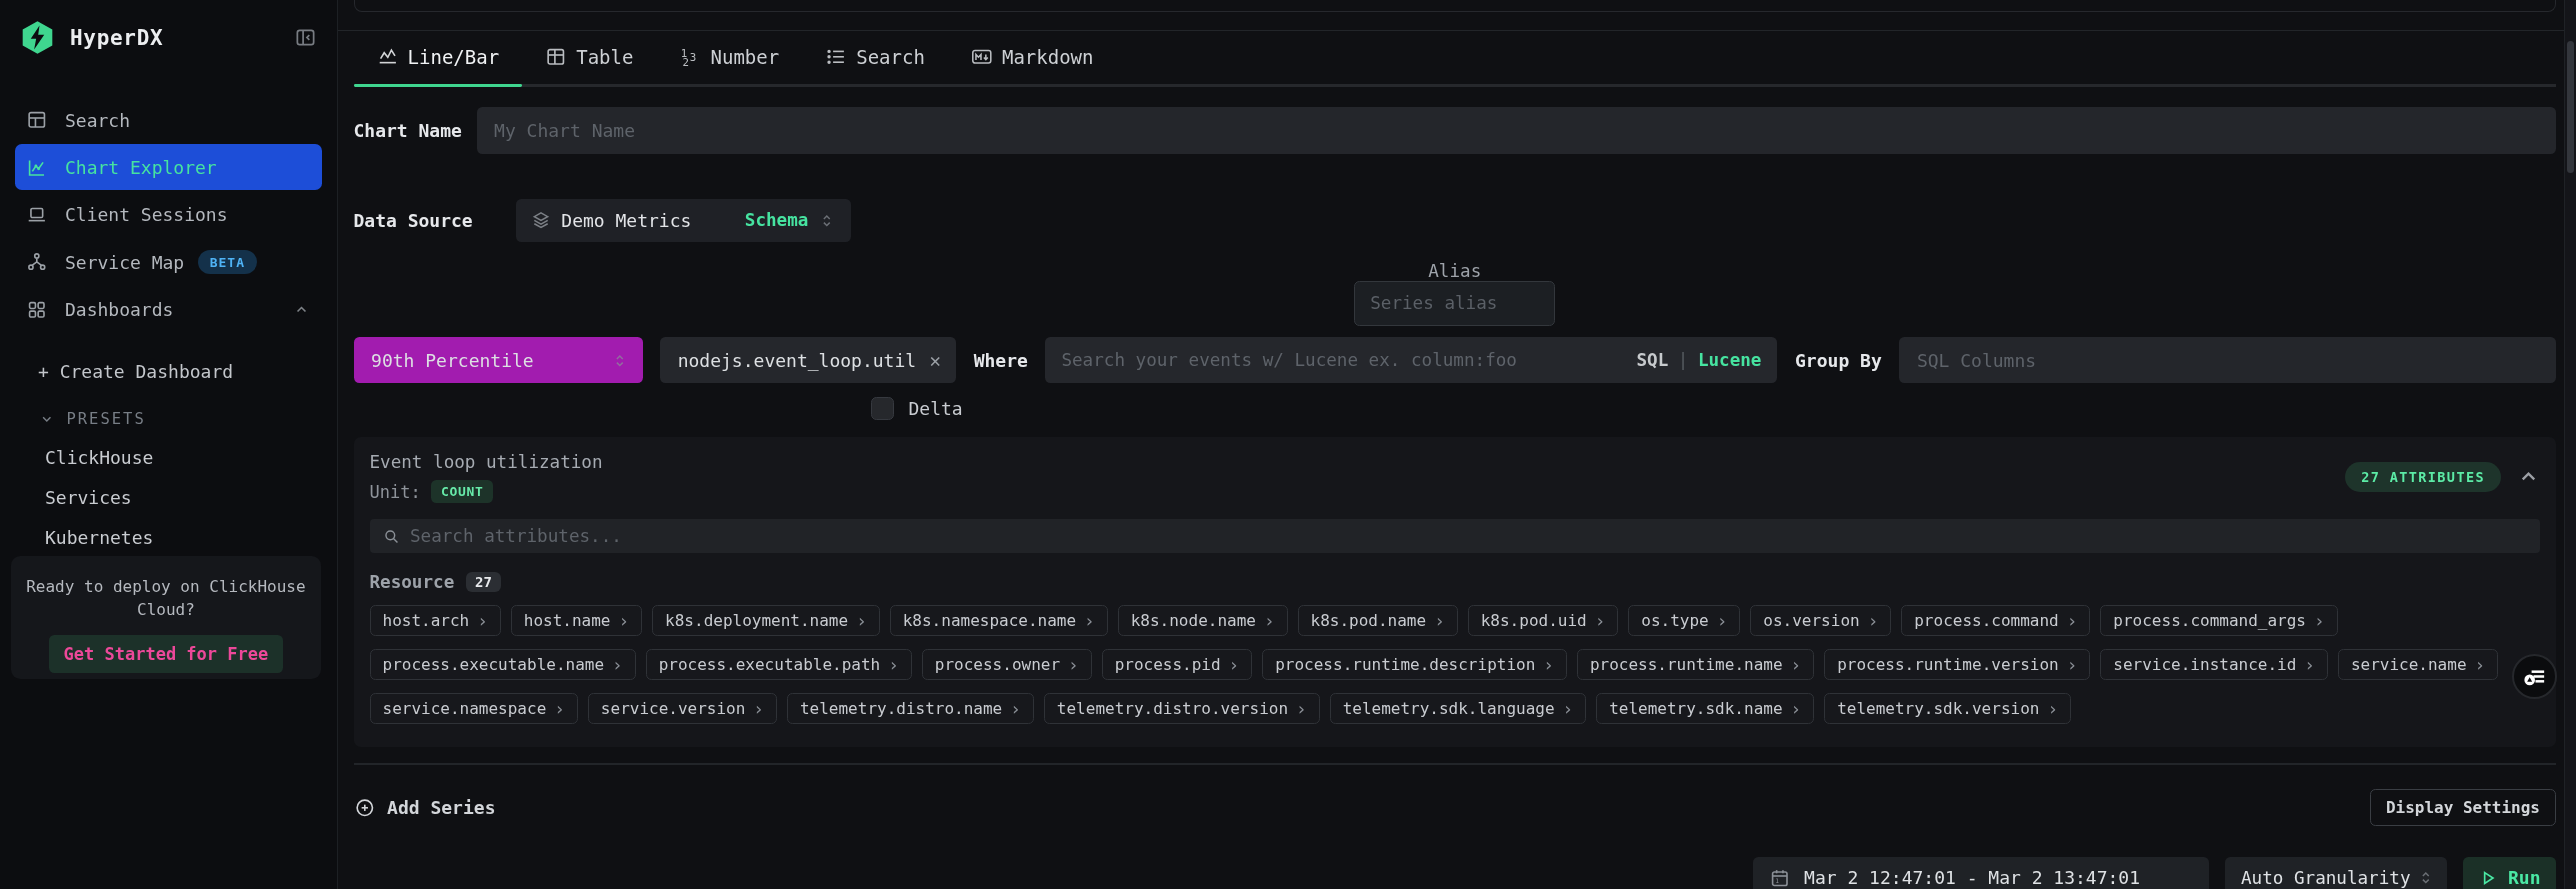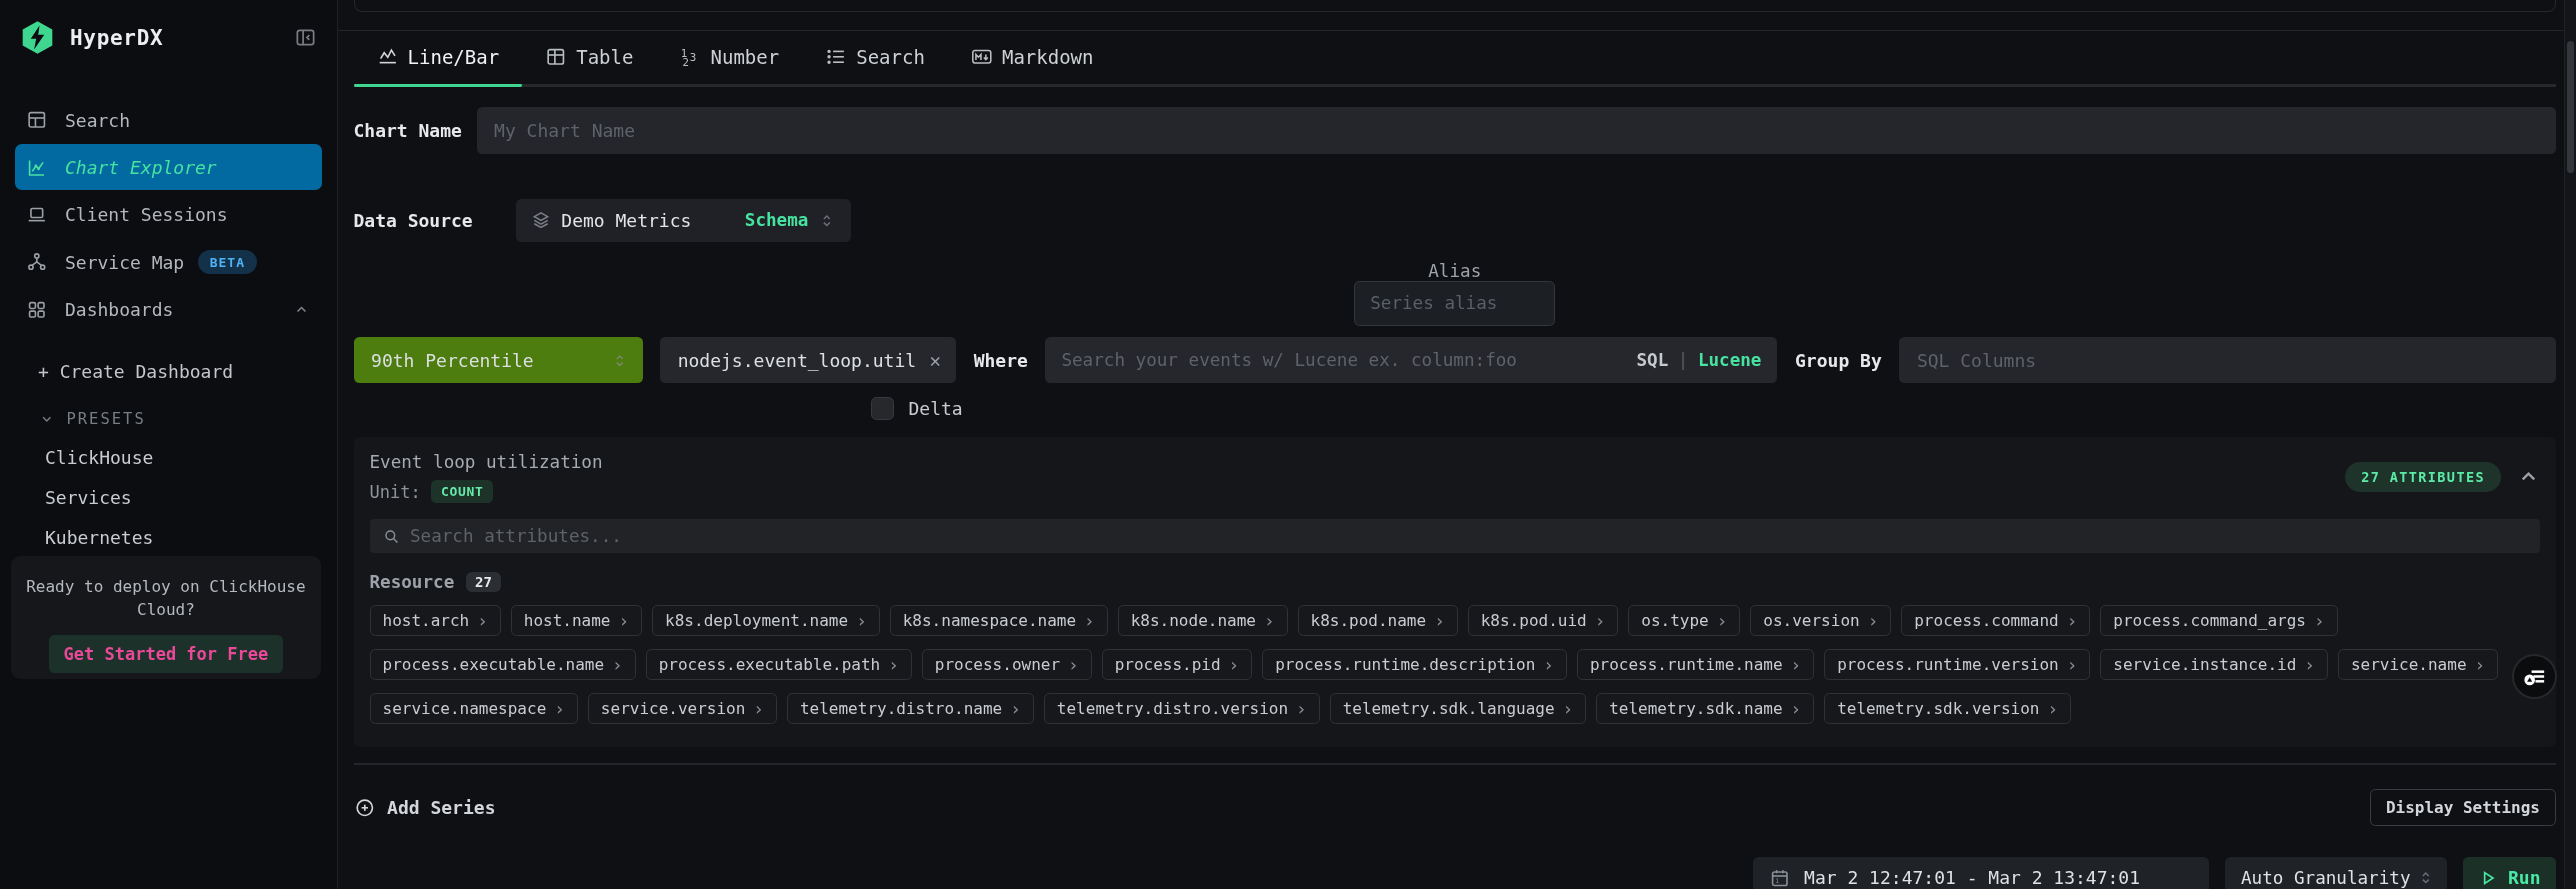--- a/index.html
+++ b/index.html
@@ -22,21 +22,21 @@
   .logo-mark { width:35px; height:35px; margin-right:15px; }
   .logo-text { font-size:21px; font-weight:bold; color:#eceef0; letter-spacing:0.7px; }
   .collapse-btn { margin-left:auto; cursor:pointer; opacity:.85; }
   .nav { margin-top:42px; }
   .nav-item {
     display:flex; align-items:center; height:46px;
     margin:1.4px 15px; padding:0 10.8px; border-radius:6.8px;
     color:#b4b8be; font-size:18px; cursor:pointer;
   }
   .nav-item .nav-icon { width:21.6px; height:21.6px; margin-right:17.6px; flex:none; }
-  .nav-item.active { background:#0369a1; color:#46e3a0;font-style:italic; }
+  .nav-item.active { background:#1d4ed8; color:#46e3a0; }
   .nav-item.active .nav-label { color:#46e3a0; }
   .beta-badge {
     margin-left:13.5px; background:#14314a; color:#4fb3f5;
     font-size:13px; font-weight:bold; letter-spacing:1px;
     padding:4.7px 12px; border-radius:675px;
   }
   .nav-chevron { margin-left:auto; opacity:.8; }
   .create-dash {
     margin:28px 0 0 38px; font-size:18px; color:#c3c6cb; cursor:pointer;
   }
@@ -114,21 +114,21 @@
   .alias-label { font-size:17.6px; color:#9ea3aa; margin:0 19px; }
   .alias-input {
     width:201px; height:45px; background:#1c1f23;
     border:1.4px solid #33373c; border-radius:5.4px;
     color:#e4e6e9; font-family:inherit; font-size:17.6px; padding:0 15px; outline:none;
   }
   .alias-input::placeholder { color:#5b6067; }
 
   .agg-row { margin-top:11.5px; gap:17.6px; }
   .agg-select {
-    width:289px; height:46px; background:#4d7c0f; border:none; border-radius:5.4px;
+    width:289px; height:46px; background:#a21caf; border:none; border-radius:5.4px;
     display:flex; align-items:center; padding:0 13.5px 0 17.6px; cursor:pointer;
     font-family:inherit;
   }
   .agg-select-value { font-size:18px; color:#dde0e3; }
   .agg-select .select-caret { margin-left:auto; }
   .metric-chip {
     height:46px; background:#25272c; border-radius:5.4px;
     display:flex; align-items:center; gap:13.5px; padding:0 15px 0 17.6px;
   }
   .metric-chip-label { font-size:18px; color:#dde0e3; }

